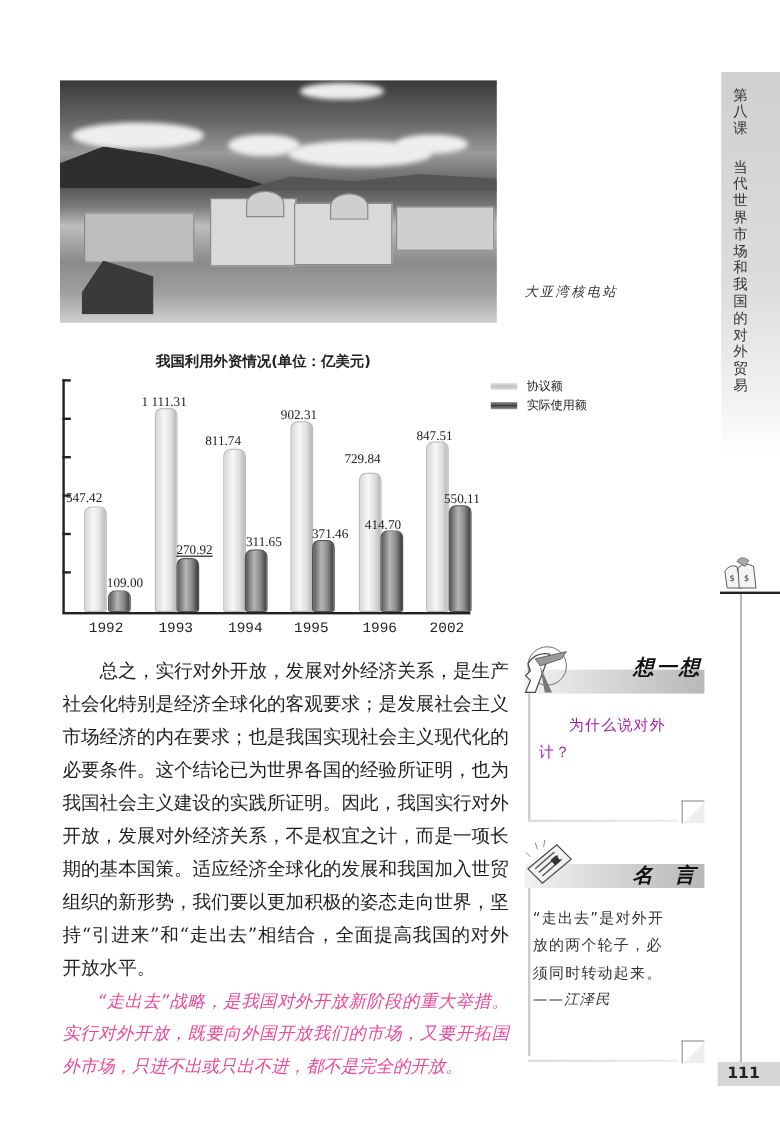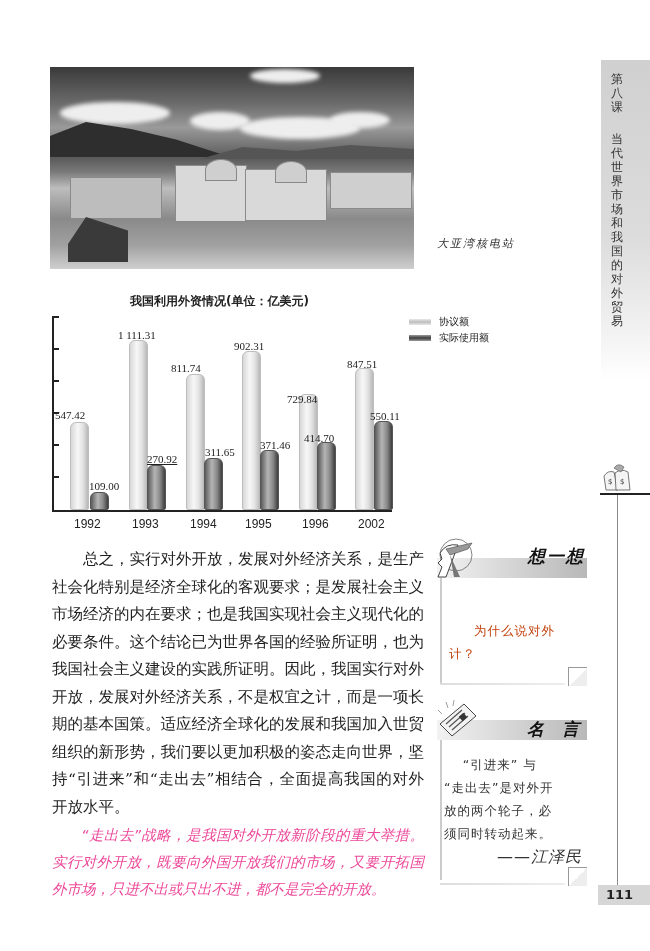--- a/index.html
+++ b/index.html
@@ -47,21 +47,21 @@
     width: 17px;
     background: linear-gradient(90deg, #5b5b5b 0%, #b5b5b5 40%, #8a8a8a 70%, #3e3e3e 100%);
     border: 1px solid #555;
   }
   .val {
     position: absolute; font-size: 11px; color: #222; white-space: nowrap;
     font-family: "Liberation Serif", serif;
   }
   .xlabel {
     position: absolute; top: 201px; font-size: 12px; color: #222;
-    font-family: Liberation Sans, sans-serif;
+    font-family: Liberation Mono, monospace;
   }
   .legend { left: 409px; top: 314px; font-family: "DejaVu Sans", sans-serif; font-size: 10px; color: #222; }
   .legend-row { display: flex; align-items: center; height: 16px; }
   .swatch { width: 22px; height: 6px; margin-right: 8px; }
   .swatch.agree { background: linear-gradient(180deg, #e8e8e8, #bdbdbd, #e8e8e8); }
   .swatch.actual { background: linear-gradient(180deg, #9a9a9a, #3e3e3e, #9a9a9a); }
 
   
   .body-text {
     left: 52px; width: 372px; font-size: 15.5px; line-height: 27.5px;
@@ -97,34 +97,33 @@
     background: linear-gradient(90deg, #f2f2f2 0%, #cfcfcf 60%, #b8b8b8 100%);
   }
   .box-title {
     position: absolute; right: 2px; top: 0; font-family: "DejaVu Sans", sans-serif;
     font-weight: bold; font-style: italic; font-size: 17px; color: #111; letter-spacing: 2px;
   }
   .box-border-l { position: absolute; left: 8px; top: 33px; width: 2px; background: #ccc; }
   .box-border-b { position: absolute; left: 8px; height: 2px; background: linear-gradient(90deg,#ddd,#eee); }
   .box-body {
     position: absolute; left: 17px; top: 47px; width: 130px;
-    font-family: "DejaVu Sans", sans-serif; font-size: 12.5px; line-height: 23px; color: #c2410c;
+    font-family: "DejaVu Sans", sans-serif; font-size: 12.5px; line-height: 23px; color: #a21caf;
     letter-spacing: 1px;
-    margin-top: 27px;
   }
   .box-body .indent { text-indent: 2em; }
   .curl { position: absolute; width: 18px; height: 18px; border-left: 1px solid #999; border-top: 1px solid #999; background: linear-gradient(135deg, #fff 50%, #eee 50%); transform: rotate(0deg); }
 
   
   .quote-box { left: 432px; top: 700px; width: 155px; height: 185px; }
   .quote-body {
     position: absolute; left: 12px; top: 53px; width: 138px;
     font-family: "DejaVu Sans", sans-serif; font-size: 12.5px; line-height: 23px; color: #333; letter-spacing: 1px;
   }
-  .quote-author { text-align: right; font-style: italic; font-size: 16px; }
+  .quote-author { text-align: left; font-style: italic; font-size: 12px; }
 </style>
 </head>
 <body>
 
 <div class="abs photo">
   <div class="cloud" style="left:10px;top:35px;width:110px;height:22px;"></div>
   <div class="cloud" style="left:140px;top:45px;width:60px;height:18px;"></div>
   <div class="cloud" style="left:190px;top:50px;width:120px;height:22px;"></div>
   <div class="cloud" style="left:200px;top:2px;width:70px;height:14px;"></div>
   <div class="cloud" style="left:280px;top:45px;width:60px;height:16px;"></div>
@@ -174,21 +173,21 @@
   <div class="xlabel" style="left:138px;">1994</div>
 
   <div class="bar agree" style="left:190px;height:157px;"></div>
   <div class="bar actual" style="left:208px;height:58px;"></div>
   <div class="val" style="left:182px;top:24px;">902.31</div>
   <div class="val" style="left:208px;top:123px;">371.46</div>
   <div class="xlabel" style="left:193px;">1995</div>
 
   <div class="bar agree" style="left:247px;height:114px;"></div>
   <div class="bar actual" style="left:265px;height:66px;"></div>
-  <div class="val" style="left:235px;top:77px;">729.84</div>
+  <div class="val" style="left:235px;top:61px;">729.84</div>
   <div class="val" style="left:252px;top:116px;">414.70</div>
   <div class="xlabel" style="left:250px;">1996</div>
 
   <div class="bar agree" style="left:303px;height:140px;"></div>
   <div class="bar actual" style="left:322px;height:87px;"></div>
   <div class="val" style="left:295px;top:42px;">847.51</div>
   <div class="val" style="left:318px;top:94px;">550.11</div>
   <div class="xlabel" style="left:306px;">2002</div>
 </div>
 
@@ -249,19 +248,18 @@
     <path d="M4 24 L28 4 L40 16 L16 36 Z" fill="#f2f2f2" stroke="#444" stroke-width="1"></path>
     <path d="M10 24 L26 10 M13 27 L29 13 M16 30 L32 16" stroke="#555" stroke-width="1.2"></path>
     <rect x="24" y="14" width="6" height="6" fill="#333" transform="rotate(-40 27 17)"></rect>
     <path d="M2 10 L6 14 M10 2 L12 8 M18 0 L17 6" stroke="#888" stroke-width="0.8"></path>
   </svg>
   <div class="box-title" style="top:18px;letter-spacing:6px;">名 言</div>
   <div class="box-border-l" style="top:40px;height:140px;"></div>
   <div class="box-border-b" style="top:183px;width:125px;"></div>
   <div class="curl" style="left:136px;top:167px;"></div>
   <div class="quote-body">
-    <div style="text-indent:1.5em;">“引进来” 与</div>
     <div>“走出去”是对外开</div>
     <div>放的两个轮子，必</div>
     <div>须同时转动起来。</div>
     <div class="quote-author">——江泽民</div>
   </div>
 </div>
 
 </body></html>

